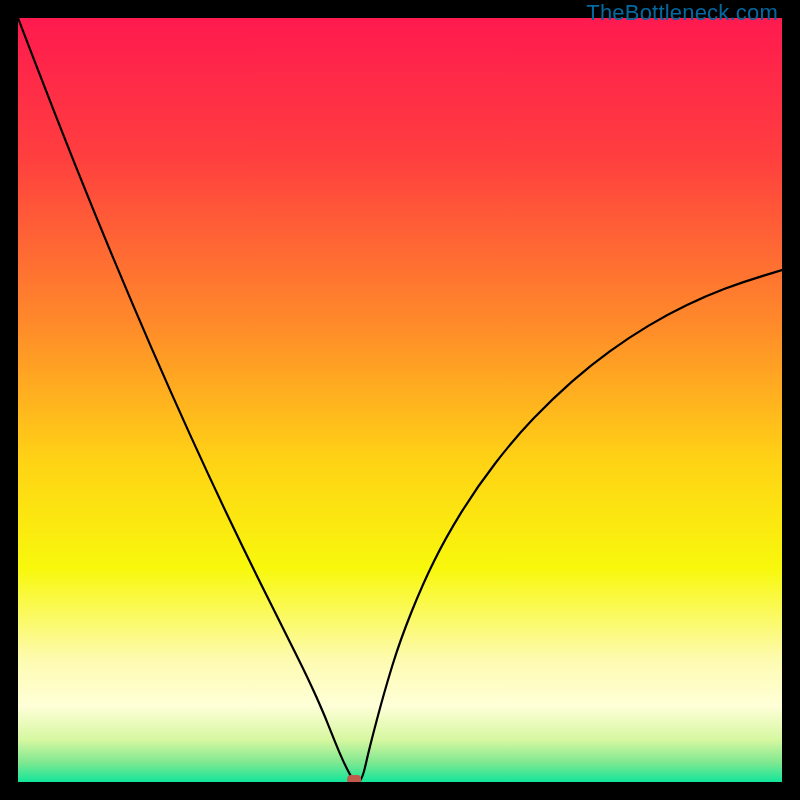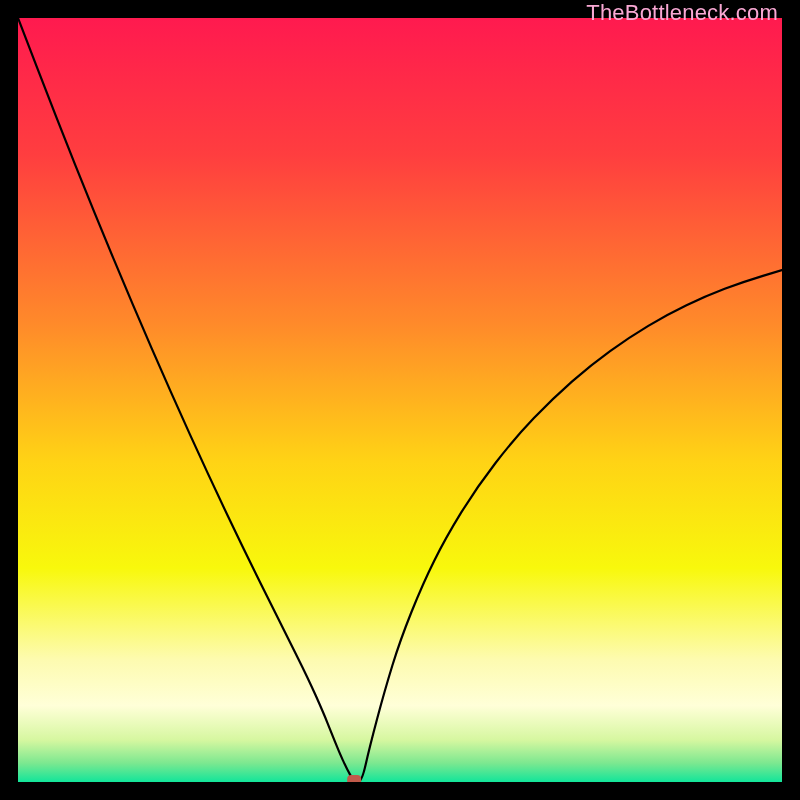--- a/index.html
+++ b/index.html
@@ -23,21 +23,21 @@
     position: absolute;
     left: 0;
     top: 0;
     width: 764px;
     height: 764px;
   }
   .watermark {
     position: absolute;
     top: 0px;
     right: 22px;
-    color: #f9a8d4;
+    color: #0369a1;
     font-size: 22px;
     font-weight: 500;
     letter-spacing: 0.2px;
     user-select: none;
     z-index: 10;
   }
   svg {
     display: block;
   }
 </style>

